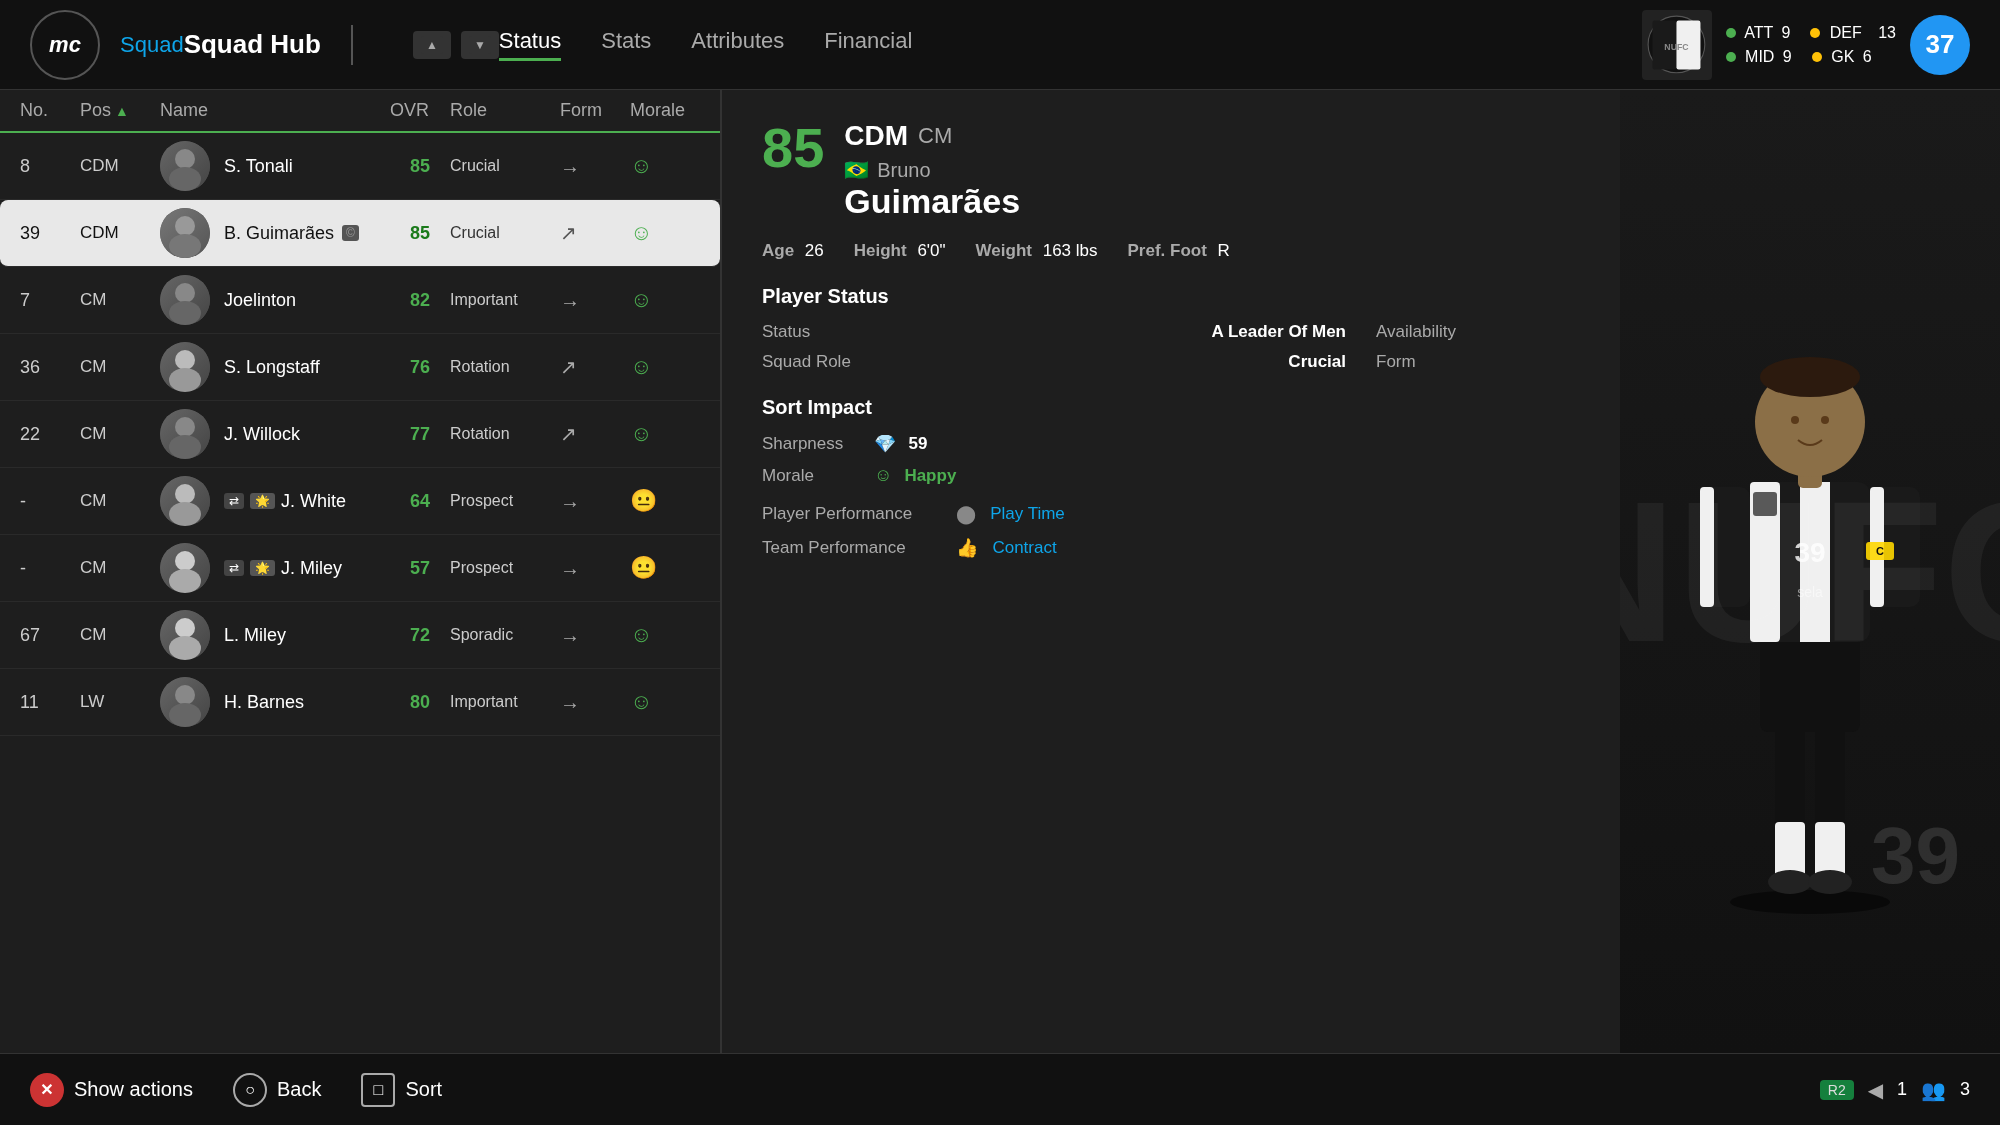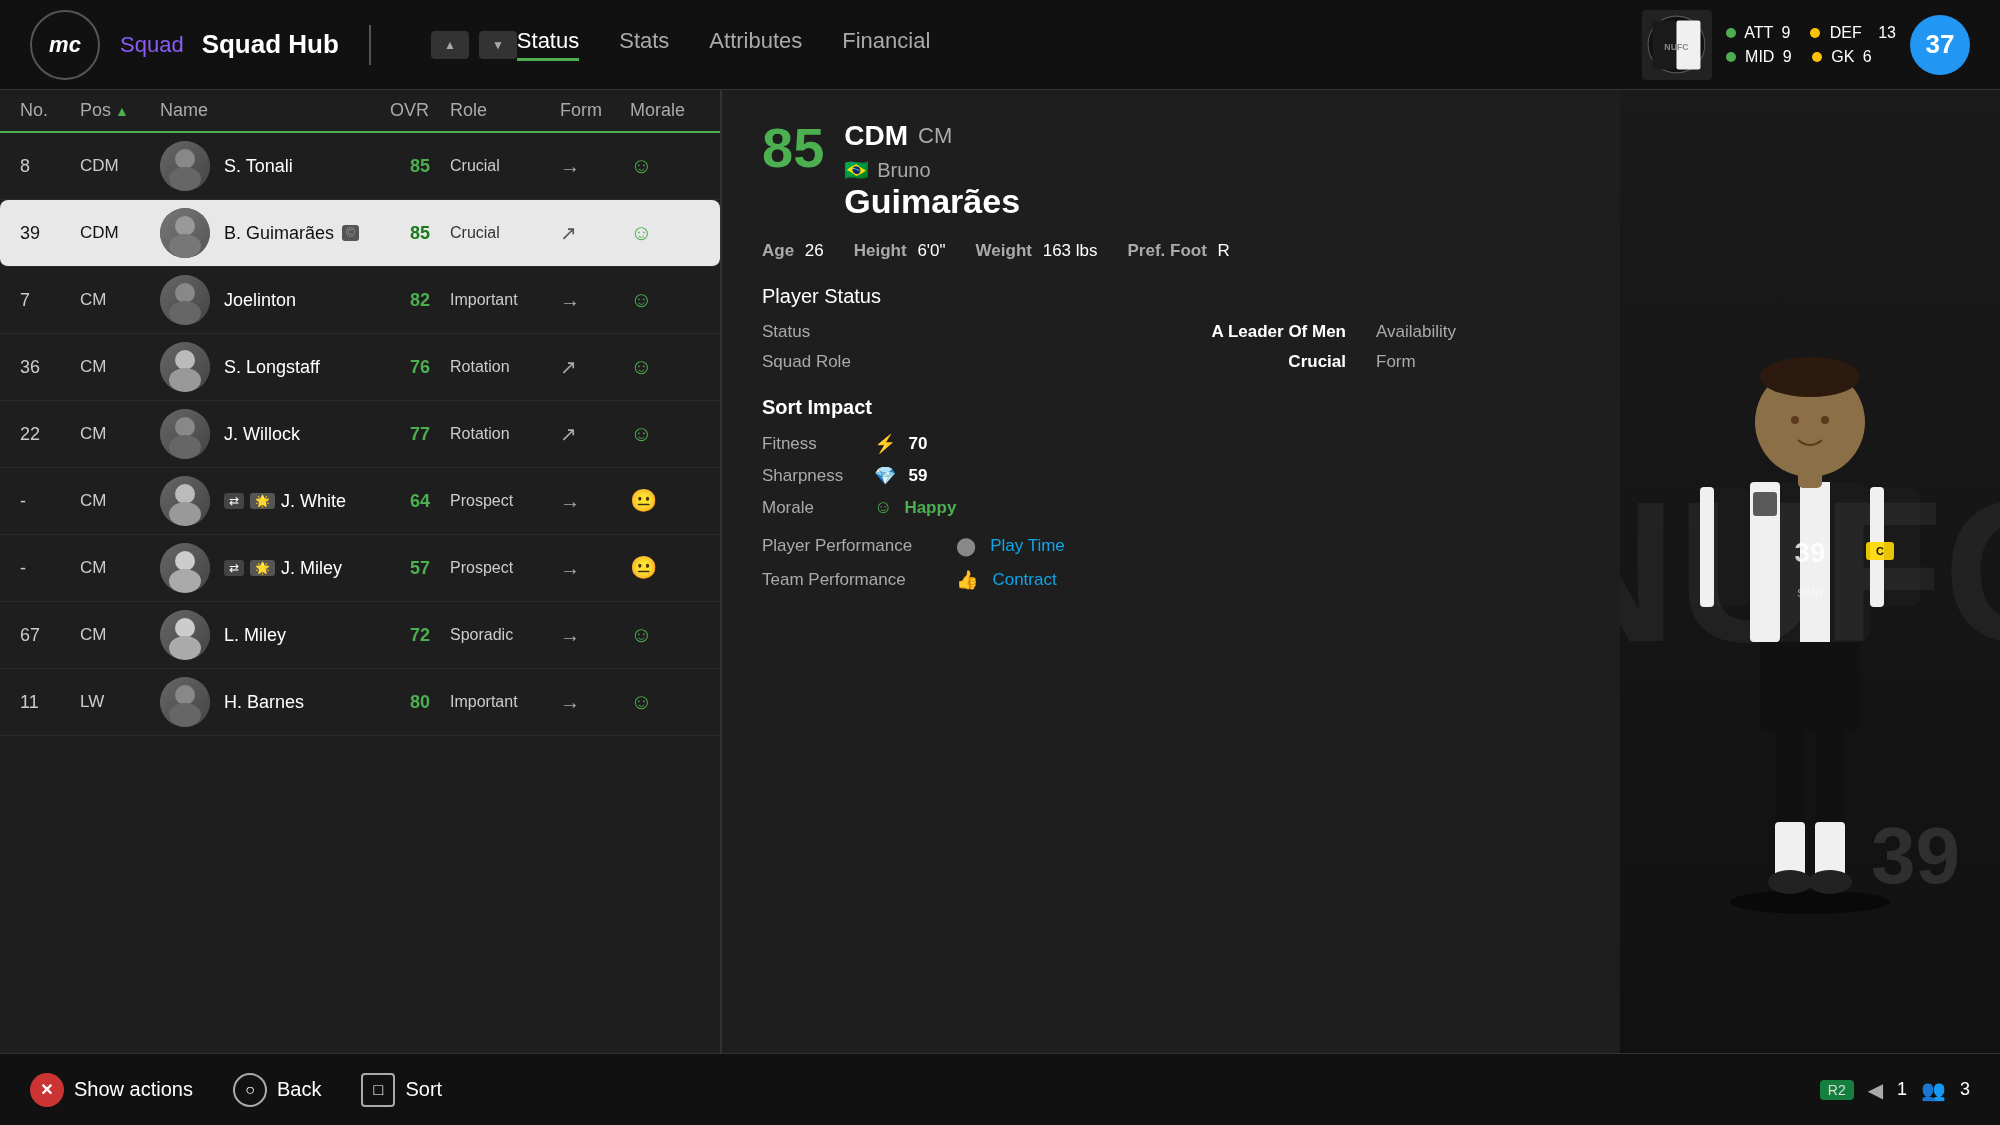--- a/index.html
+++ b/index.html
@@ -30,23 +30,22 @@
       display: flex;
       align-items: center;
       justify-content: center;
       font-style: italic;
       font-weight: bold;
       font-size: 22px;
       color: #fff;
       margin-right: 20px;
     }
     .squad-label {
-      color: #8b5cf6;
+      color: #0ea5e9;
       font-size: 22px;
-      margin-right: 18px;
     }
     .squad-hub-label {
       color: #fff;
       font-size: 26px;
       font-weight: bold;
       margin-right: 30px;
     }
     .header-divider {
       width: 2px;
       height: 40px;
@@ -256,21 +255,21 @@
       gap: 30px;
       margin-bottom: 24px;
       font-size: 17px;
       color: #aaa;
     }
     .detail-bio span { color: #fff; }
     .detail-bio strong { color: #aaa; }
 
     .detail-section-title {
       font-size: 20px;
-      font-weight: normal;
+      font-weight: bold;
       color: #fff;
       margin-bottom: 14px;
     }
     .detail-attrs {
       display: grid;
       grid-template-columns: 1fr 1fr;
       gap: 10px 30px;
       margin-bottom: 24px;
     }
     .detail-attr-row {
@@ -739,25 +738,20 @@
       <div class="detail-attr-row">
         <span class="detail-attr-label">Form</span>
         <span class="detail-attr-value">Good</span>
       </div>
     </div>
 
     <div class="match-impact-section">
       <div class="match-impact-title">Sort Impact</div>
       <div class="impact-rows">
         <div class="impact-row">
-          <span class="impact-label">Fitness</span>
-          <span class="impact-icon">⚡</span>
-          <span class="impact-value">70</span>
-        </div>
-        <div class="impact-row">
           <span class="impact-label">Sharpness</span>
           <span class="impact-icon">💎</span>
           <span class="impact-value">59</span>
         </div>
         <div class="impact-row">
           <span class="impact-label">Morale</span>
           <span class="impact-icon morale-happy">☺</span>
           <span class="impact-value green">Happy</span>
         </div>
       </div>

